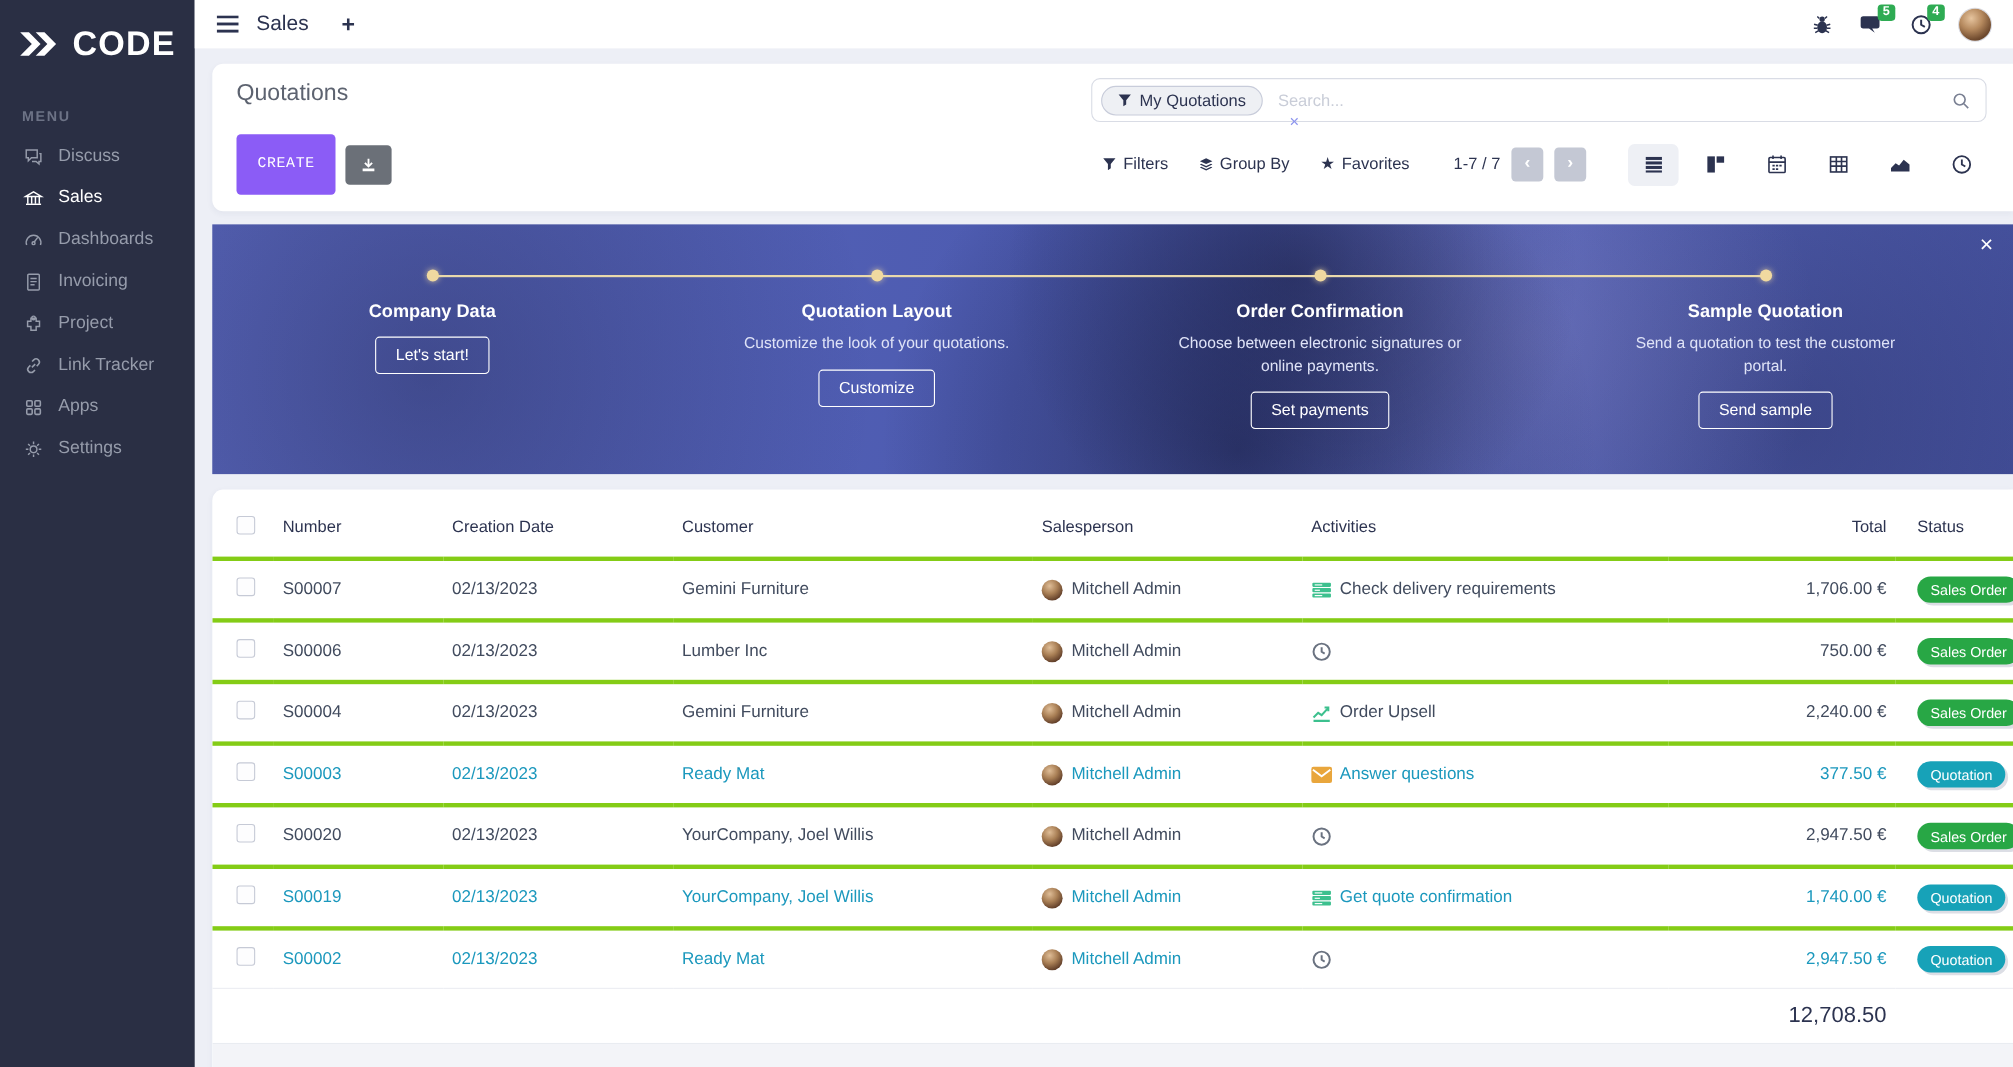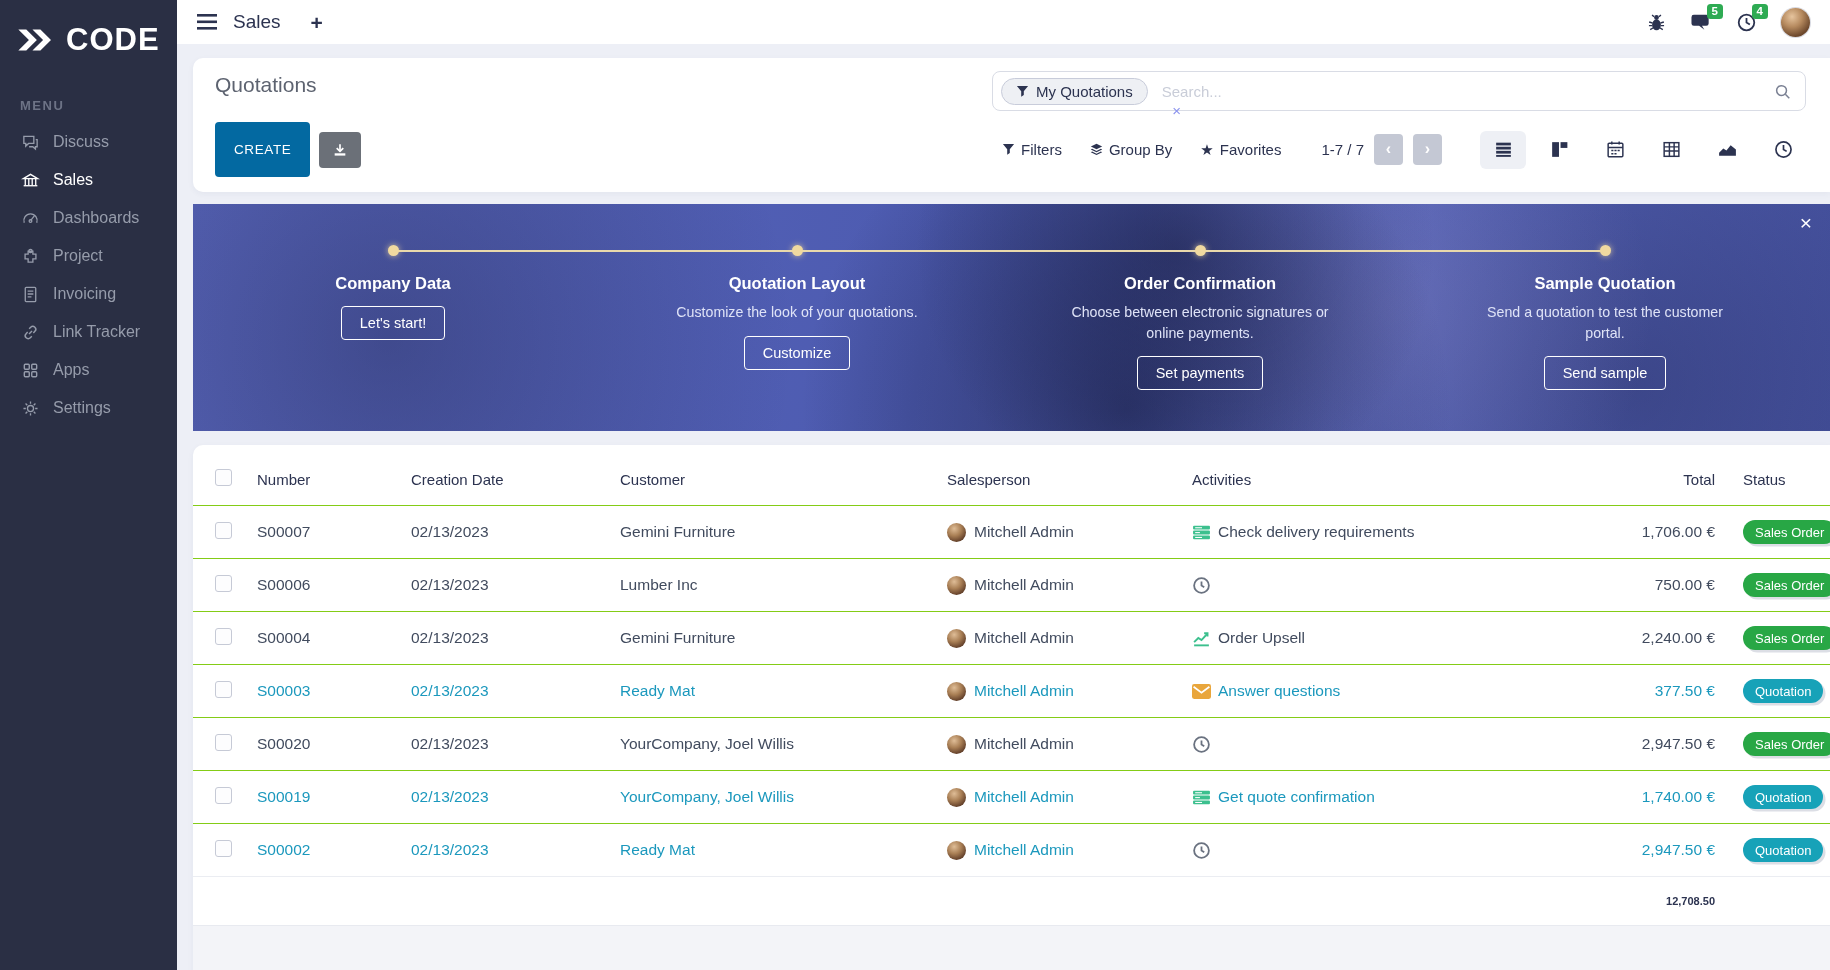--- a/index.html
+++ b/index.html
@@ -46,22 +46,22 @@
     border-radius:16px;padding:4px 14px;font-size:15px;color:#2c3350;cursor:pointer;position:relative;}
   .facet .f-ic svg{width:13px;height:13px;display:block;}
   .facet-remove{position:absolute;right:624px;top:31px;color:#8b93ee;font-size:15px;cursor:pointer;line-height:1;}
   .search-input{flex:1;border:none;outline:none;font-size:15px;margin-left:12px;color:#2c3350;
     font-family:"Liberation Sans",sans-serif;background:transparent;}
   .search-input::placeholder{color:#c9cdd8;}
   .search-ic{color:#7a8093;margin-left:8px;cursor:pointer;}
   .search-ic svg{width:17px;height:17px;display:block;}
 
   .panel-bottom{display:flex;align-items:center;margin-top:11px;}
-  .btn-create{background:#0369a1;color:#fff;border:none;border-radius:4px;font-size:13.5px;
-    letter-spacing:.6px;padding:20px 19px;cursor:pointer;font-family:Liberation Sans, sans-serif;}
+  .btn-create{background:#8b5cf6;color:#fff;border:none;border-radius:4px;font-size:13.5px;
+    letter-spacing:.6px;padding:20px 19px;cursor:pointer;font-family:Liberation Mono, monospace;}
   .btn-export{background:#6b7078;border:none;border-radius:4px;width:42px;height:36px;margin-left:9px;
     display:flex;align-items:center;justify-content:center;color:#fff;cursor:pointer;}
   .btn-export svg{width:16px;height:16px;display:block;}
   .cp-right{margin-left:auto;display:flex;align-items:center;gap:28px;}
   .cp-link{display:flex;align-items:center;gap:6px;font-size:15px;color:#2c3350;cursor:pointer;justify-content:flex-end;}
   .cp-link svg{width:13px;height:13px;display:block;}
   .cp-link .star{font-size:15px;line-height:1;}
   .pager{display:flex;align-items:center;gap:10px;margin-left:12px;}
   .pager-text{font-size:15px;color:#2c3350;}
   .pager-btn{width:29px;height:31px;background:#c4c8d4;border:none;border-radius:4px;color:#fff;
@@ -90,38 +90,38 @@
   .b-title{font-size:16.5px;font-weight:bold;}
   .b-desc{font-size:14.2px;color:#dfe3f7;margin-top:9px;line-height:1.45;}
   .b-btn{display:inline-block;margin-top:13px;border:1px solid #fff;border-radius:4px;background:transparent;
     color:#fff;font-size:14.5px;padding:8px 18px;cursor:pointer;font-family:"Liberation Sans",sans-serif;}
 
   
   .table-card{margin-top:14px;background:#fff;border-radius:10px 0 0 10px;overflow:hidden;
     box-shadow:0 2px 6px rgba(40,50,90,0.05);}
   table{border-collapse:collapse;table-layout:fixed;width:1710px;}
   th{font-size:15px;color:#2c3350;text-align:left;font-weight:normal;padding:24px 8px 16px;cursor:pointer;}
-  td{font-size:15.5px;color:#414b5e;padding:14px 8px;border-top:1px solid #84cc16;height:22px;vertical-align:middle;}
+  td{font-size:15.5px;color:#414b5e;padding:14px 8px;border-top:4px solid #84cc16;height:22px;vertical-align:middle;}
   tr.hl td{color:#1b98bd;}
   th.c-total,td.c-total{text-align:right;}
   th.c-status,td.c-status{padding-left:20px;}
   .checkbox{width:15px;height:15px;border:1px solid #c6cad6;border-radius:3px;background:#fdfdfe;
     display:inline-block;cursor:pointer;margin-left:14px;}
   .sp{display:flex;align-items:center;gap:8px;}
   .sp-avatar{width:19px;height:19px;border-radius:50%;flex-shrink:0;
     background:radial-gradient(circle at 38% 30%,#dfbd97 0%,#a97f55 40%,#63402a 75%,#452c1a 100%);}
   .act{display:flex;align-items:center;}
   .act-ic{display:flex;margin-right:7px;}
   .act-ic svg{width:19px;height:19px;display:block;}
   .badge{display:inline-block;color:#fff;font-size:13px;padding:4.5px 12px;border-radius:12px;
     white-space:nowrap;box-shadow:2.5px 2.5px 0 0 #dcdee5;}
   .badge.green{background:#28a745;}
   .badge.teal{background:#17a2b8;}
   tfoot td{border-top:1px solid #ebedf2;padding:13px 8px;}
-  .footer-total{font-weight:bold;font-size:11px;color:#2c3350;text-align:right;}
+  .footer-total{font-weight:normal;font-size:20px;color:#2c3350;text-align:right;}
   .card-tail{height:84px;background:#f3f4f8;border-top:1px solid #e8eaf0;border-radius:0 0 0 10px;}
 </style>
 </head>
 <body>
 
 <div class="app">
 
   <aside class="sidebar">
     <div class="logo">
       <svg viewBox="0 0 40 34">
@@ -157,34 +157,34 @@
               <path d="M3.4 14.5a7 7 0 1 1 13.2 0"></path>
               <path d="M10.3 12 14 7.2"></path>
               <circle cx="10" cy="12.7" r="1.4"></circle>
             </svg>
           </span>
           <span>Dashboards</span>
         </div>
         <div class="menu-item">
           <span class="mi-icon">
             <svg viewBox="0 0 20 20" fill="none" stroke="currentColor" stroke-width="1.4">
+              <rect x="4.5" y="2.5" width="11" height="15" rx="1"></rect>
+              <path d="M7 6.5h6M7 9.5h6M7 12.5h4"></path>
+            </svg>
+          </span>
+          <span>Invoicing</span>
+        </div>
+        <div class="menu-item">
+          <span class="mi-icon">
+            <svg viewBox="0 0 20 20" fill="none" stroke="currentColor" stroke-width="1.4">
               <path d="M7.5 4.5h5v3h3.2v5h-3.2v3.5h-5v-3.5H4.3v-5h3.2z"></path>
               <circle cx="10" cy="4.2" r="1.7"></circle>
             </svg>
           </span>
           <span>Project</span>
-        </div>
-        <div class="menu-item">
-          <span class="mi-icon">
-            <svg viewBox="0 0 20 20" fill="none" stroke="currentColor" stroke-width="1.4">
-              <rect x="4.5" y="2.5" width="11" height="15" rx="1"></rect>
-              <path d="M7 6.5h6M7 9.5h6M7 12.5h4"></path>
-            </svg>
-          </span>
-          <span>Invoicing</span>
         </div>
         <div class="menu-item">
           <span class="mi-icon">
             <svg viewBox="0 0 20 20" fill="none" stroke="currentColor" stroke-width="1.5">
               <path d="M8.4 11.6l3.2-3.2"></path>
               <path d="M7 9.6 5.4 11.2a3.1 3.1 0 0 0 4.4 4.4L11.4 14"></path>
               <path d="M13 10.4l1.6-1.6a3.1 3.1 0 0 0-4.4-4.4L8.6 6"></path>
             </svg>
           </span>
           <span>Link Tracker</span>

